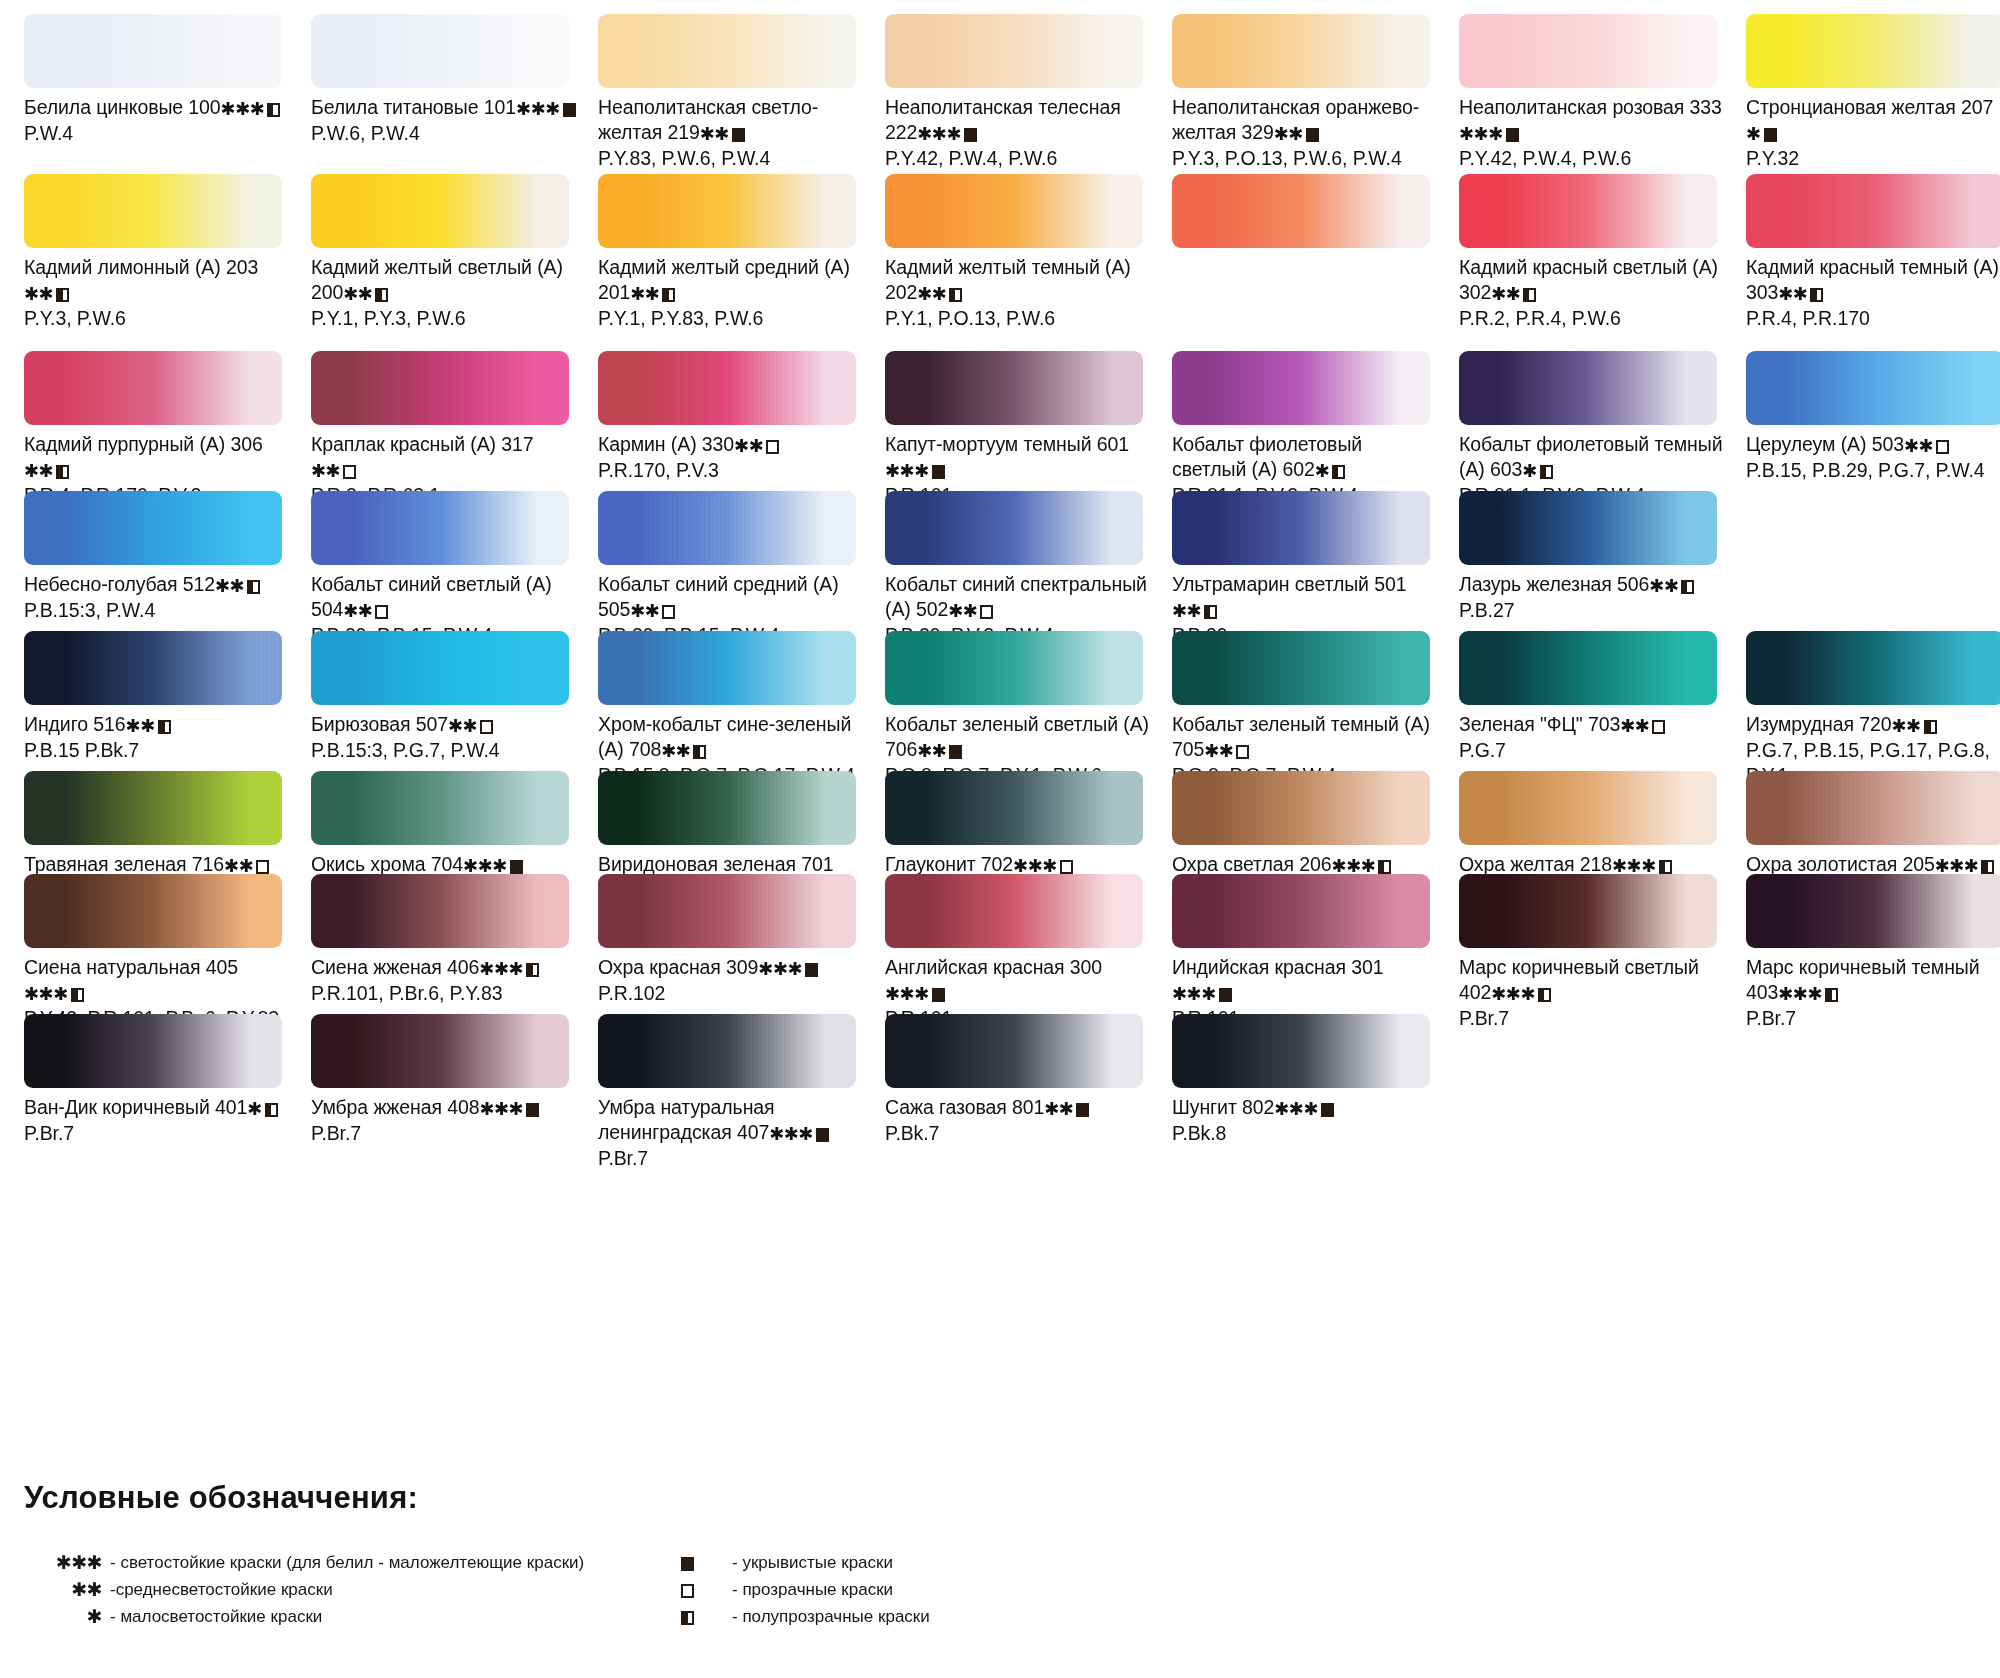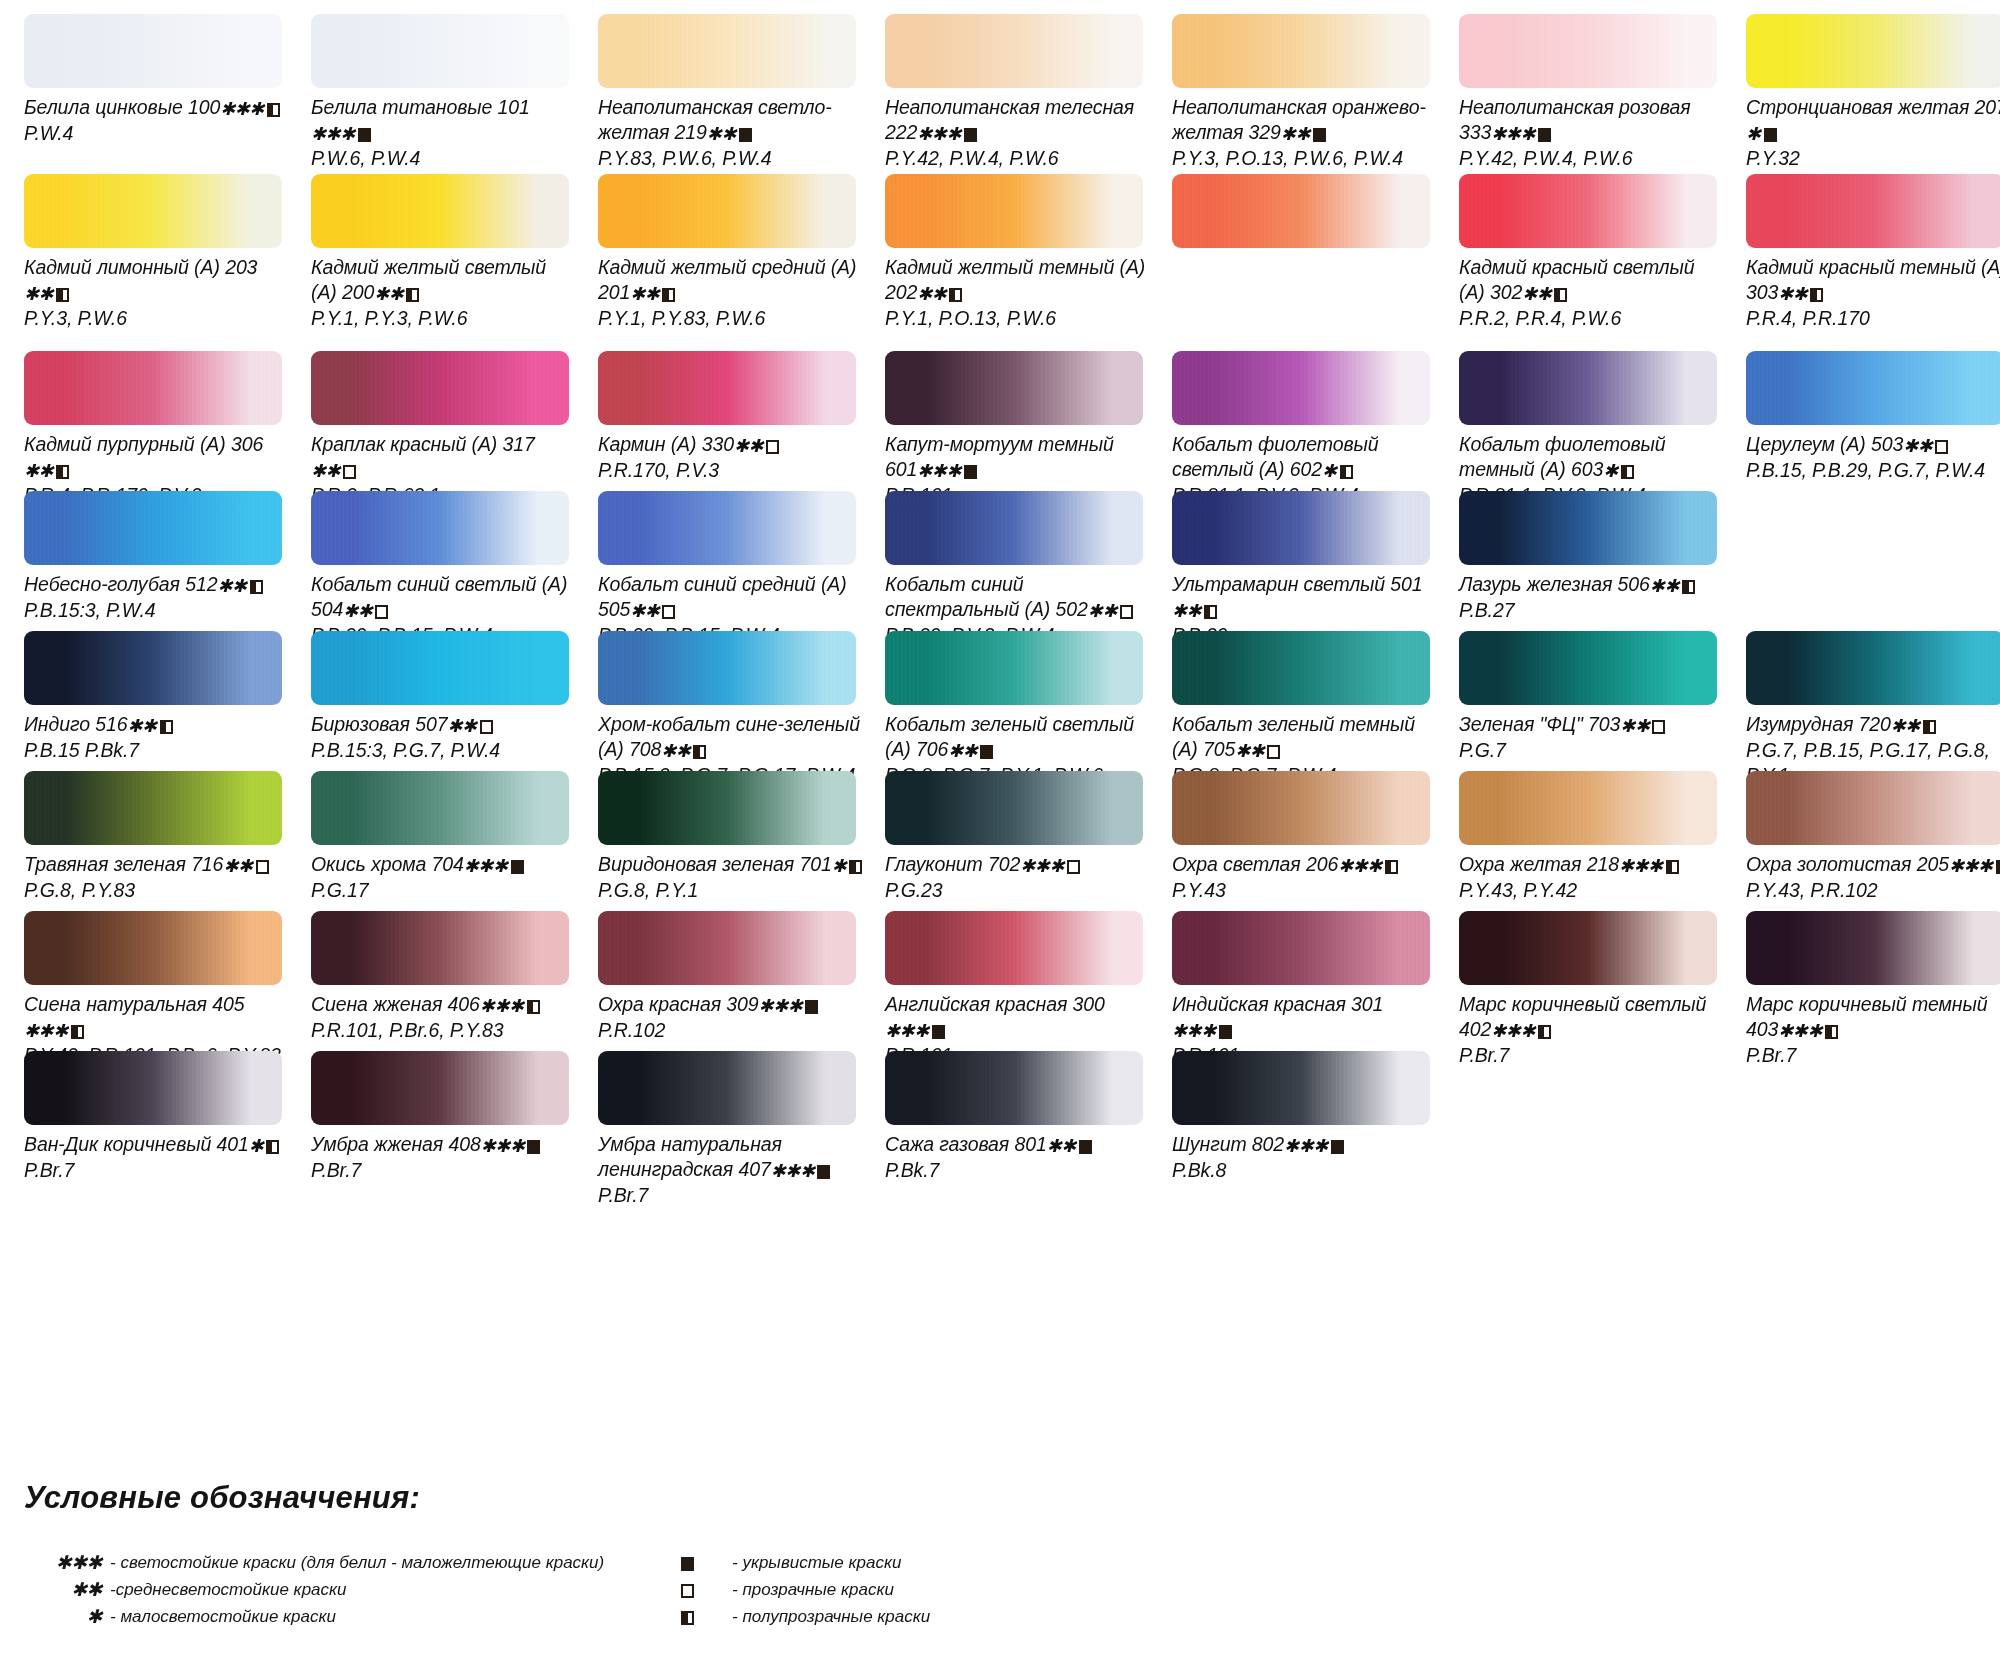--- a/index.html
+++ b/index.html
@@ -14,21 +14,20 @@
     color: #1a1a1a;
     overflow: hidden;
     position: relative;
   }
   #sheet {
     position: relative;
     width: 2000px;
     height: 1678px;
     box-sizing: border-box;
     padding: 14px 0 0 0;
-    font-style: italic;
   }
   .swatch-cell {
     width: 287px;
     box-sizing: border-box;
     padding-right: 22px;
     position: relative;
   }
   .chip {
     width: 258px;
     height: 74px;
@@ -82,21 +81,21 @@
   .row {
     display: grid;
     grid-template-columns: repeat(7, 287px);
     padding-left: 24px;
   }
   .row-1 { height: 160px; }
   .row-2 { height: 177px; }
   .row-3 { height: 140px; }
   .row-4 { height: 140px; }
   .row-5 { height: 140px; }
-  .row-6 { height: 140px; }
+  .row-6 { height: 103px; }
   .row-7 { height: 140px; }
   .row-8 { height: 150px; }
 
   
   .legend {
     position: absolute;
     left: 24px;
     top: 1480px;
     width: 1940px;
   }

